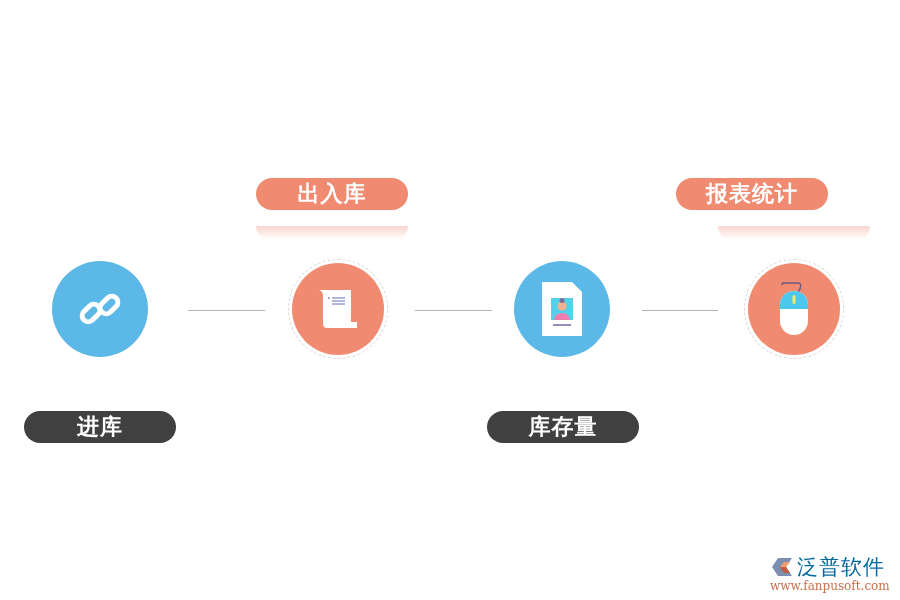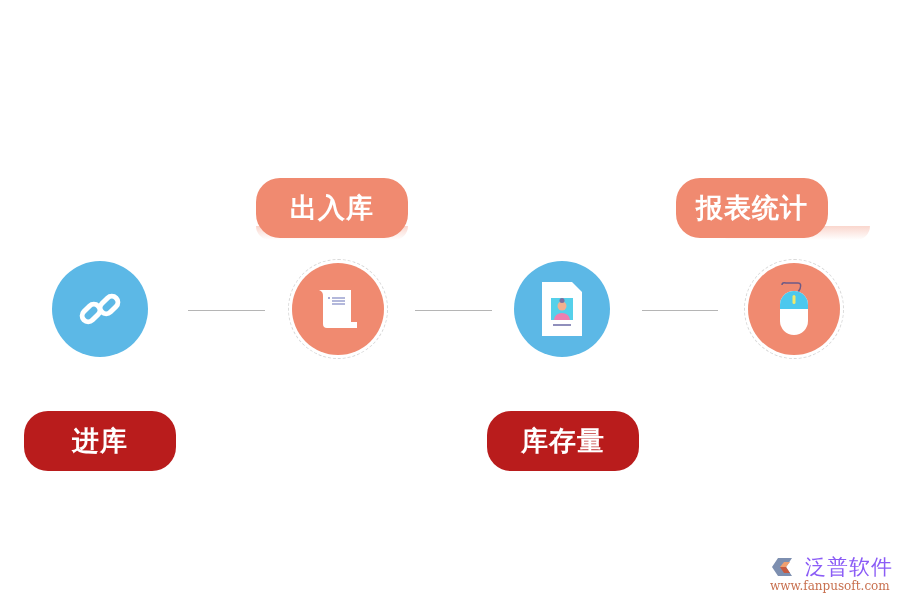--- a/index.html
+++ b/index.html
@@ -1,44 +1,44 @@
 <!DOCTYPE html>
 <html><head>
   <meta charset="utf-8">
   <style>
     html, body { margin: 0; padding: 0; }
     body {
       width: 900px; height: 600px; background: #ffffff; position: relative; overflow: hidden;
       font-family: "DejaVu Sans", "Liberation Sans", sans-serif;
     }
     .pill {
-      position: absolute; width: 152px; height: 60px; border-radius: 24px;
-      color: #fff; font-weight: bold; font-size: 27px; letter-spacing: 1px;
+      position: absolute; width: 152px; height: 32px; border-radius: 24px;
+      color: #fff; font-weight: bold; font-size: 22px; letter-spacing: 1px;
       display: flex; align-items: center; justify-content: center;
     }
     .pill.orange { background: #f08a70; }
-    .pill.blue { background: #b91c1c; }
+    .pill.blue { background: #404040; }
     .reflect {
       position: absolute; width: 152px; height: 14px; border-radius: 0 0 24px 24px;
       background: linear-gradient(to bottom, rgba(240,138,112,0.35), rgba(240,138,112,0));
     }
     .circle {
       position: absolute; width: 96px; height: 96px; border-radius: 50%;
       display: flex; align-items: center; justify-content: center;
     }
     .circle.blue { background: #5cb8e6; }
     .circle.orange { background: #f08a70; }
     .ring {
       position: absolute; width: 96px; height: 96px; border-radius: 50%;
       border: 1px dashed #d9d9d9; margin: -2px 0 0 -2px; padding: 1px;
     }
     .line { position: absolute; height: 1px; background: #b5b5b5; top: 310px; }
     .logo { position: absolute; left: 770px; top: 553px; width: 125px; }
     .logo-top { display: flex; align-items: center; }
-    .logo-text { color: #8b5cf6; font-size: 21px; margin-left: 11px; letter-spacing: 1px; }
+    .logo-text { color: #0369a1; font-size: 21px; margin-left: 3px; letter-spacing: 1px; }
     .logo-url { color: #c8704f; font-family: "DejaVu Serif", serif; font-size: 12px; margin-top: -2px; }
   </style>
 </head>
 <body>
 
 <div class="line" style="left:188px;width:77px;"></div>
 <div class="line" style="left:415px;width:77px;"></div>
 <div class="line" style="left:642px;width:76px;"></div>
 
 <div class="circle blue" style="left:52px;top:261px;">

